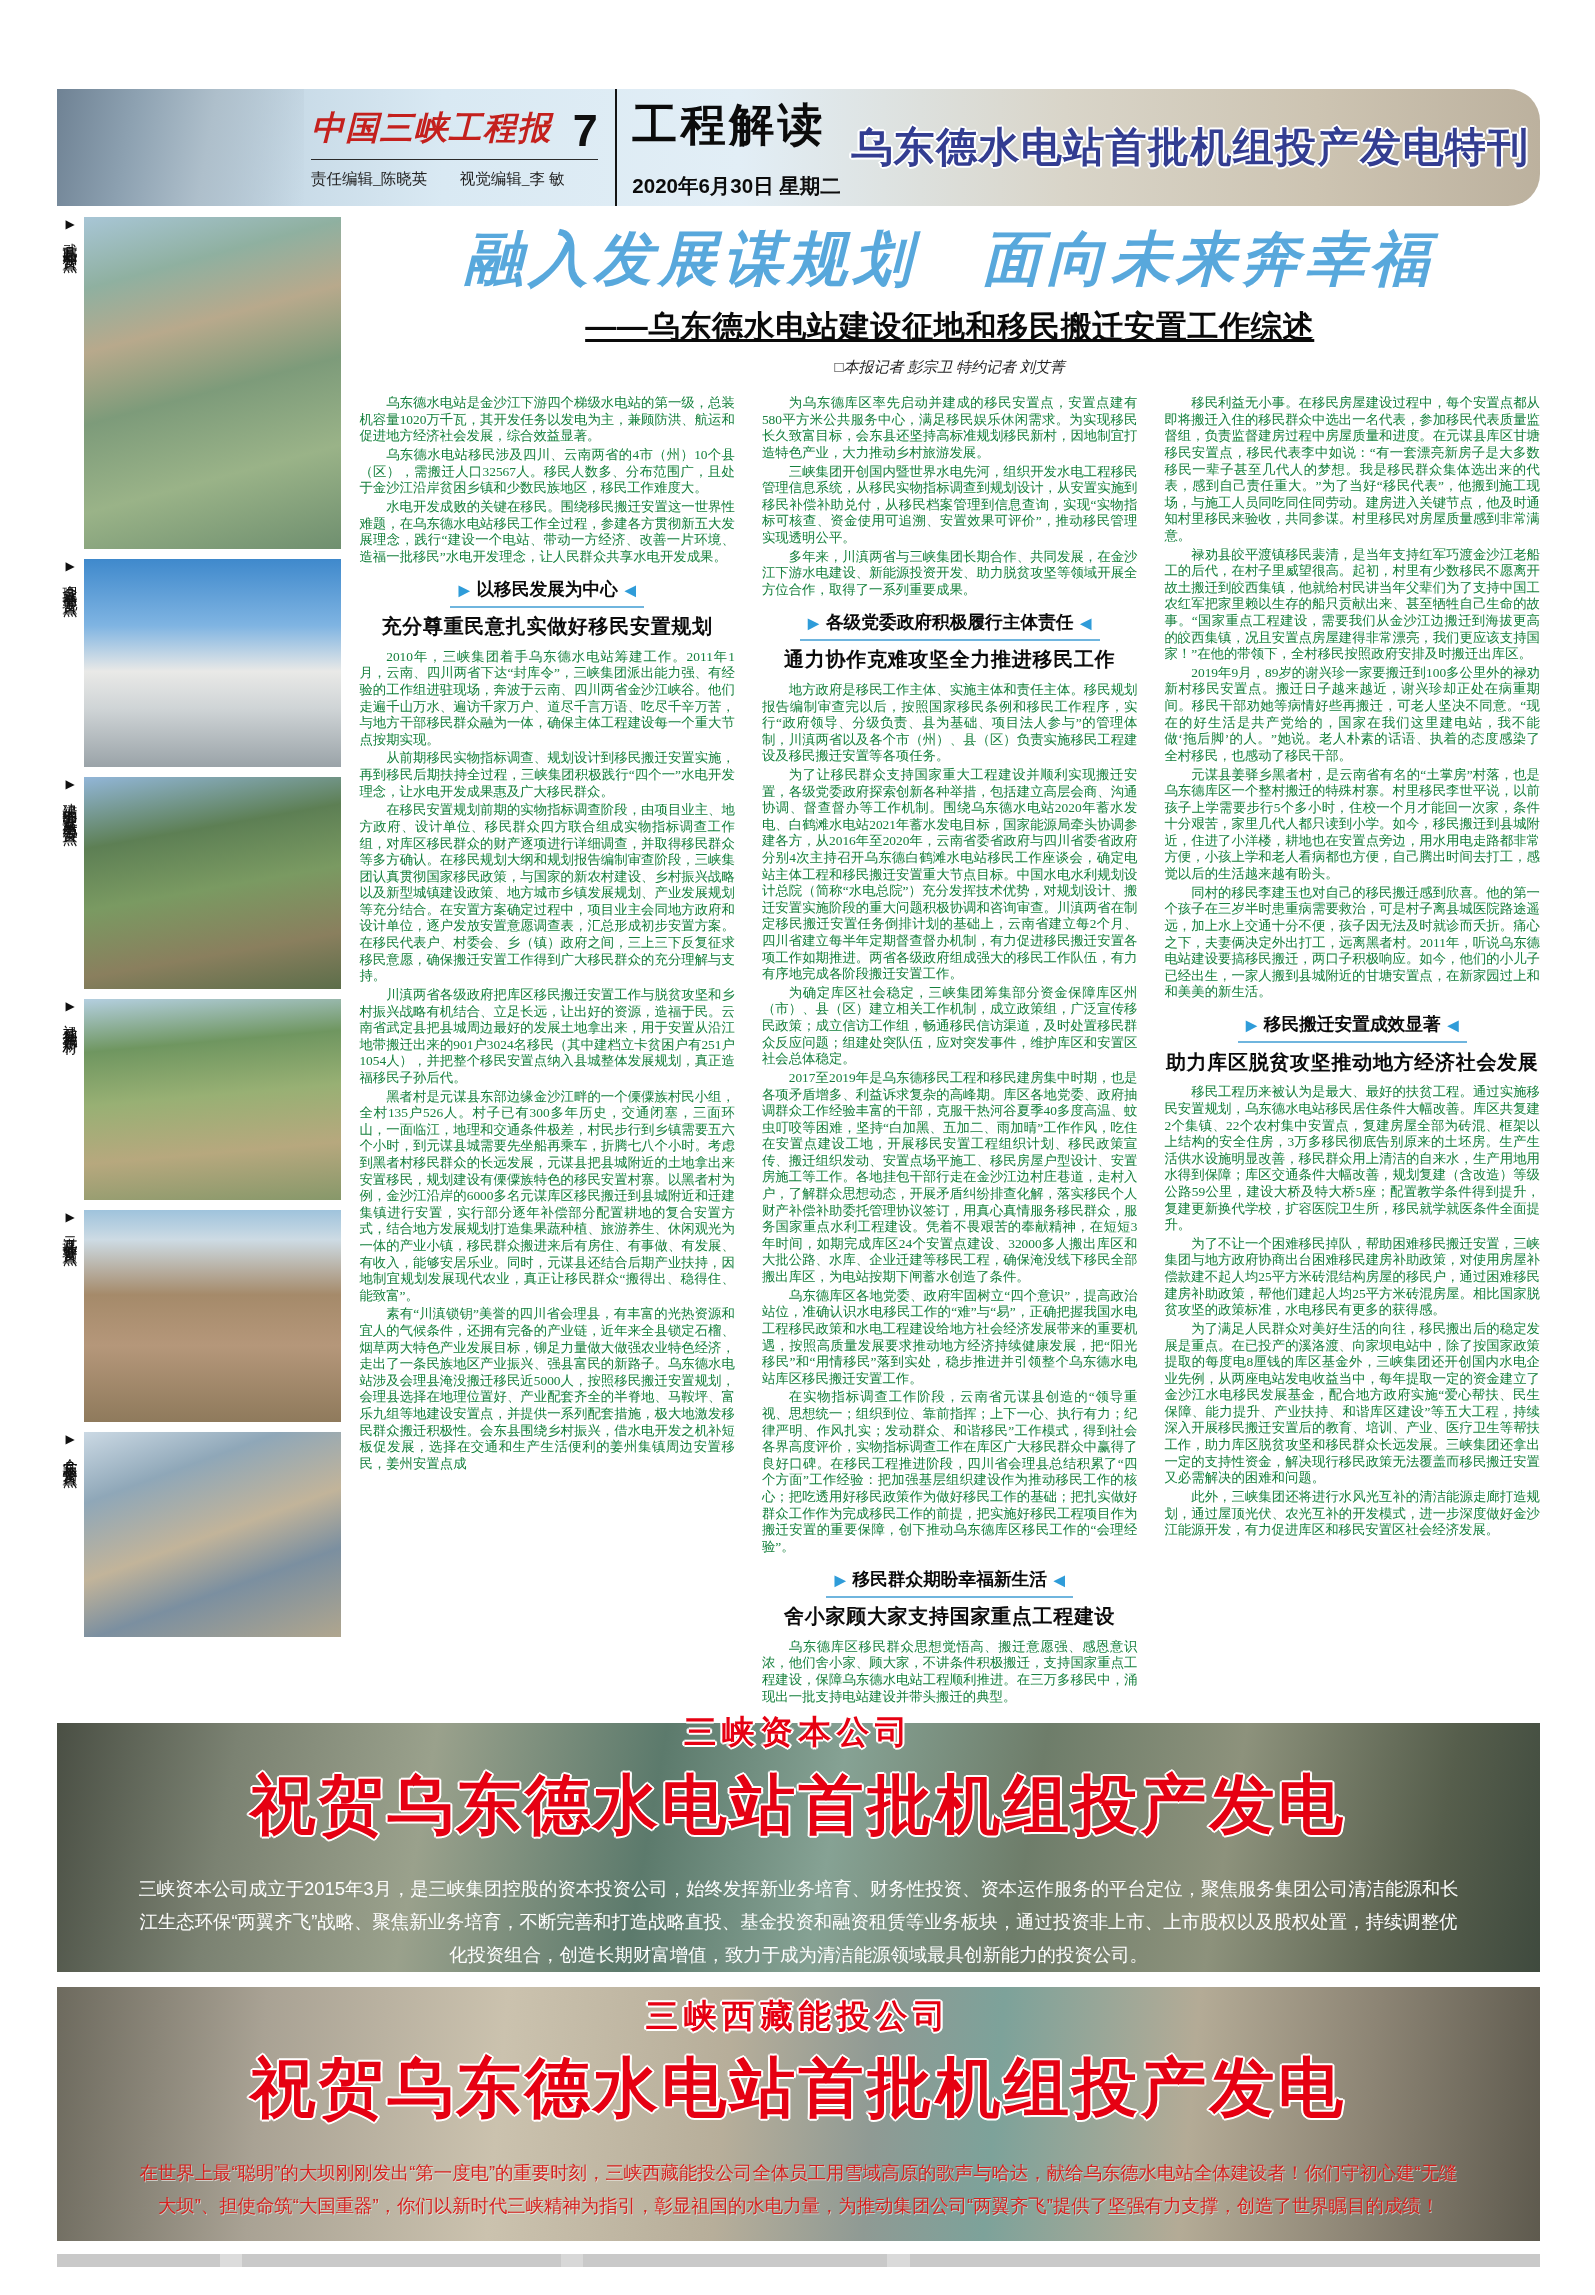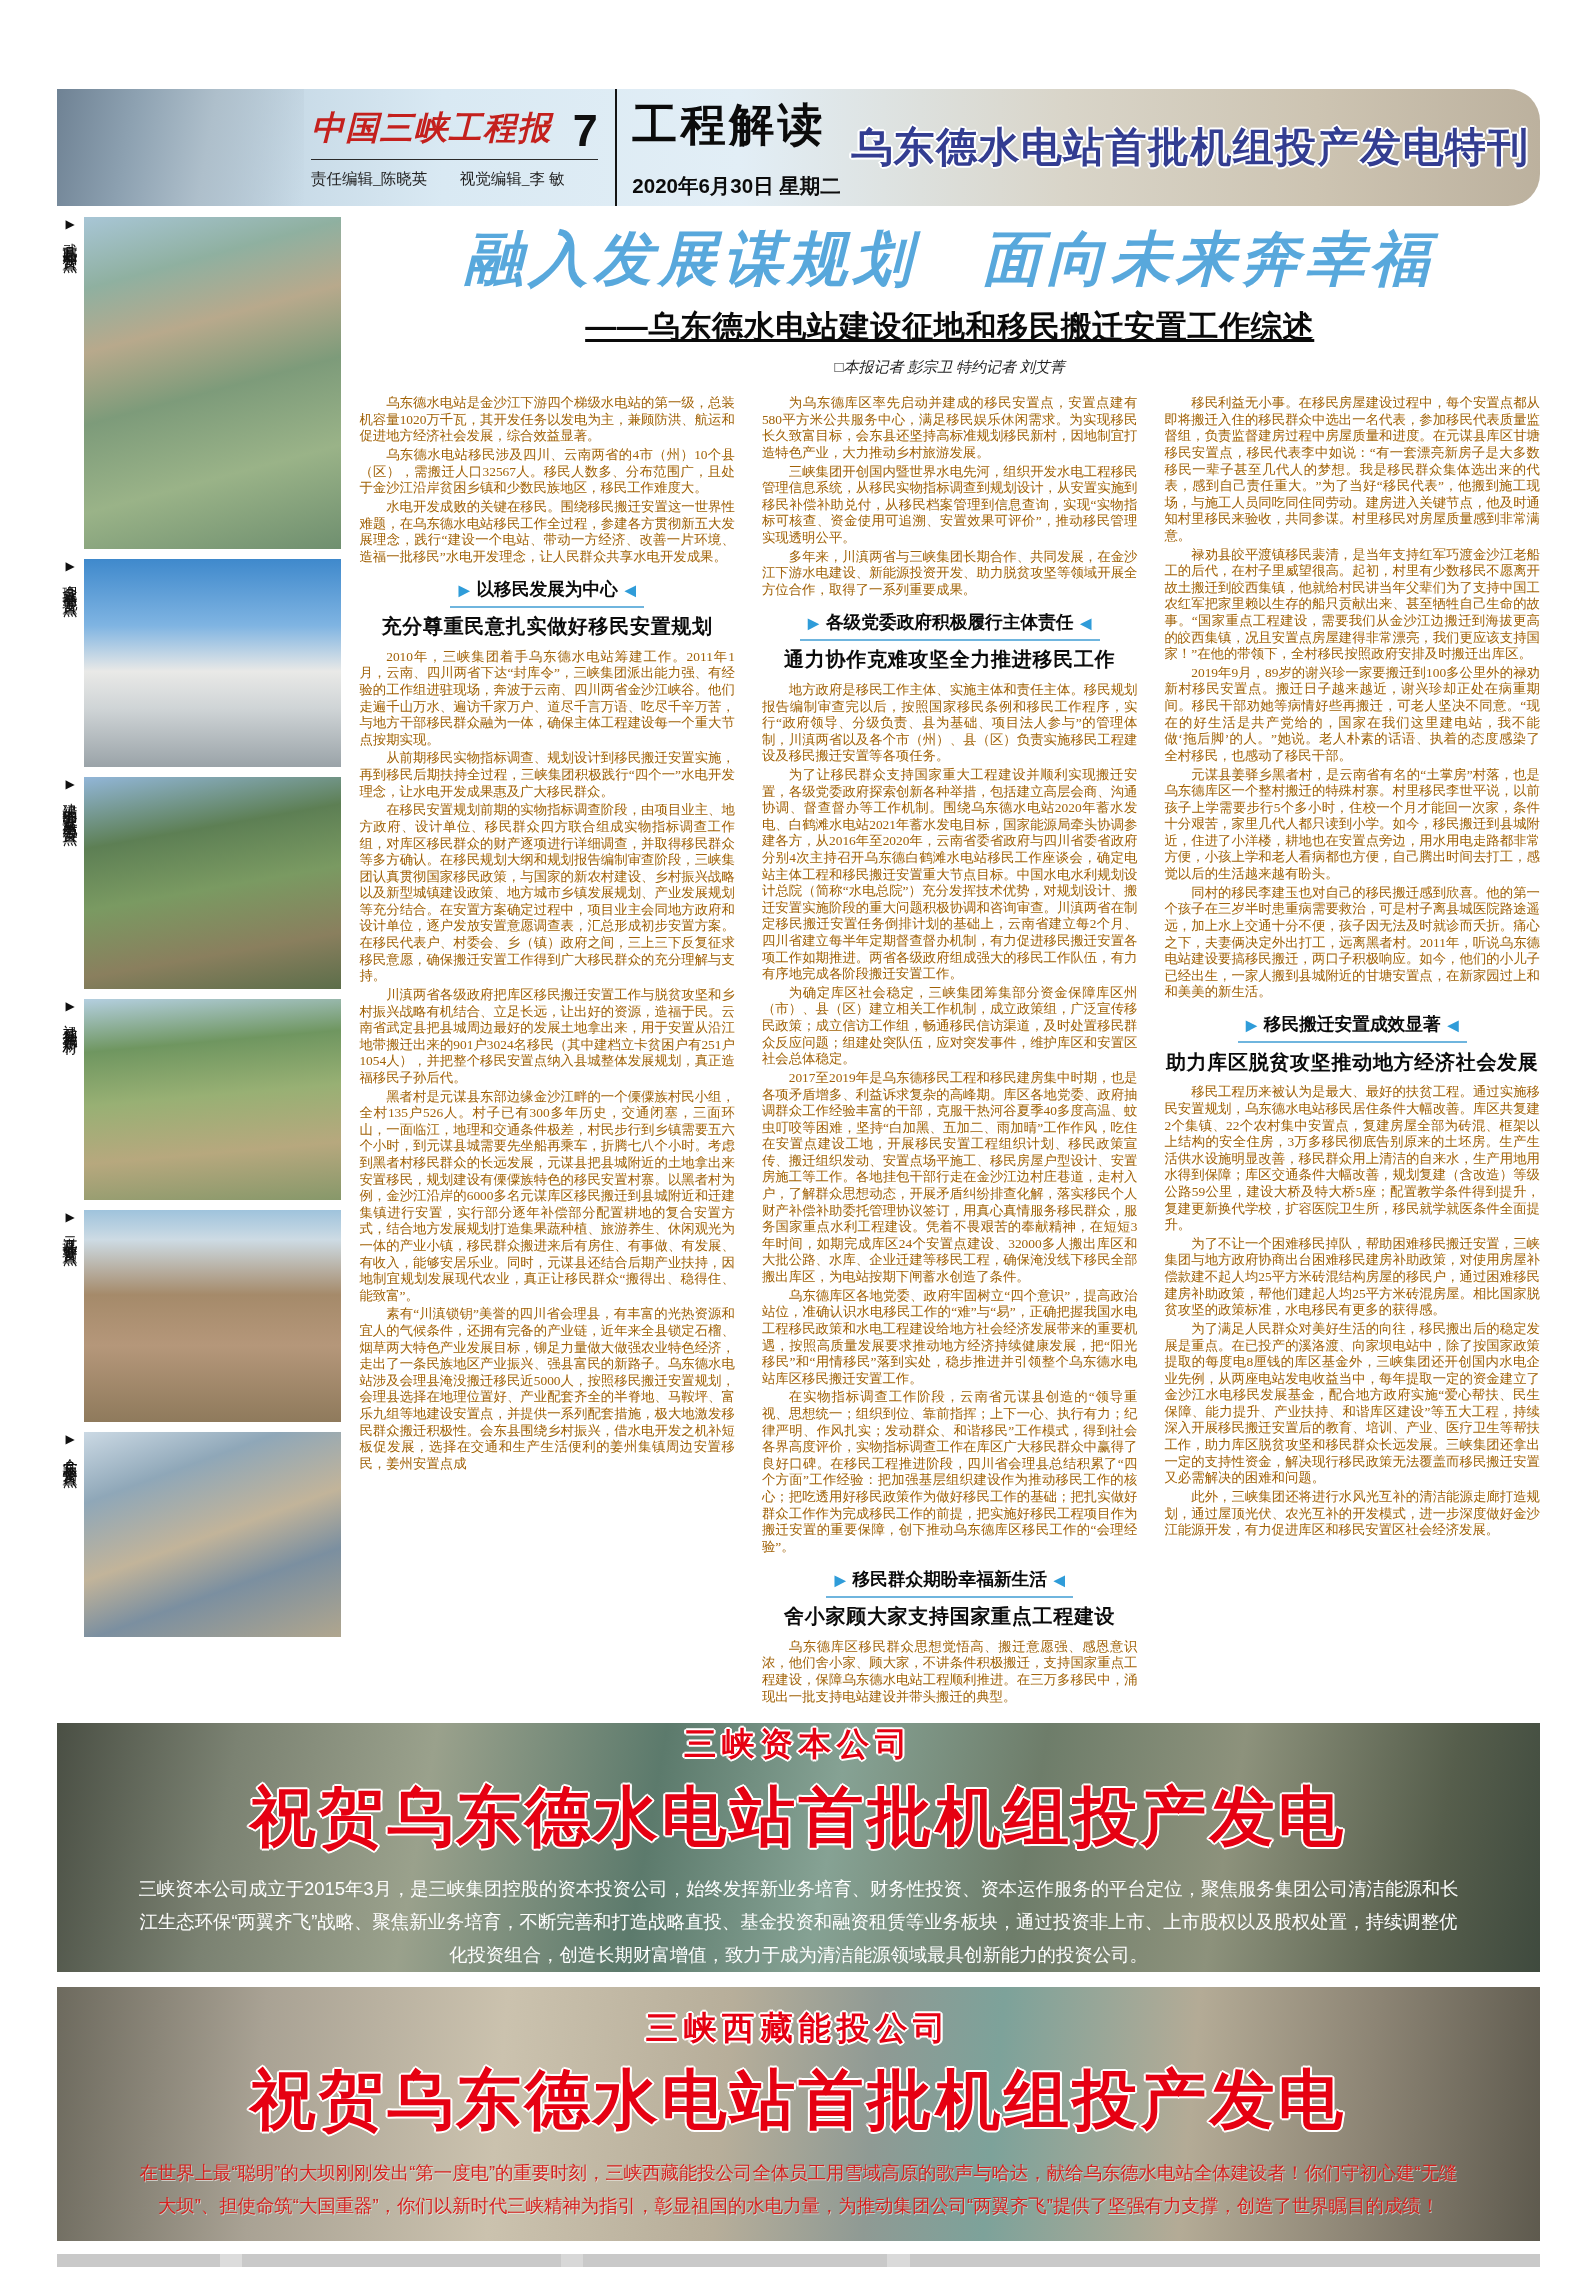--- a/index.html
+++ b/index.html
@@ -36,34 +36,34 @@
   .ph-4{height:201px;background:linear-gradient(175deg,#b4cfe0 0%,#6f9660 24%,#98b074 48%,#b7a87e 74%,#87986a 100%);}
   .ph-5{height:212px;background:linear-gradient(180deg,#9fc3dc 0%,#cddbe4 14%,#a58a6a 40%,#b5977a 64%,#8f7a5c 100%);}
   .ph-6{height:205px;background:linear-gradient(160deg,#cbd9e4 0%,#8fa7b8 24%,#c2b49a 50%,#7b8fa0 70%,#b0a68e 100%);}
 
   .article{flex:1;min-width:0;}
   .a-title{margin:2.8px 0 5.7px 0;text-align:center;font-size:59px;font-weight:900;font-style:italic;color:#58a8dc;letter-spacing:5.7px;white-space:nowrap;}
   .a-subtitle{margin:0 0 10px 0;text-align:center;font-size:31px;font-weight:900;font-family:"Liberation Sans",sans-serif;color:#0a0a0a;letter-spacing:0.7px;text-decoration:underline;}
   .a-byline{text-align:center;font-size:15px;font-style:italic;color:#222;margin-bottom:18.4px;}
   .cols{display:flex;gap:27px;}
   .col{flex:1;min-width:0;}
-  .para{font-size:13.4px;line-height:16.6px;text-align:justify;text-indent:2em;margin:0 0 2.1px 0;color:#a16207;}
+  .para{font-size:13.4px;line-height:16.6px;text-align:justify;text-indent:2em;margin:0 0 2.1px 0;color:#15803d;}
   .sec-head{text-align:center;margin:11.3px 0 8.5px 0;font-family:"Liberation Sans",sans-serif;}
   .sec-l1{display:inline-block;font-size:17.7px;font-weight:900;color:#0a0a0a;border-bottom:2.1px solid #6fb5de;padding:0 1.4px 5px 1.4px;}
   .sec-l1 .arr{color:#2f9cd9;font-size:14px;margin:0 7px;}
   .sec-l2{font-size:20px;font-weight:900;color:#0a0a0a;margin-top:5.7px;letter-spacing:0.7px;}
 
   
   .ad{margin-top:15.5px;display:flex;flex-direction:column;align-items:center;justify-content:center;text-align:center;
       padding:12.7px 49px;box-sizing:border-box;font-family:"Liberation Sans",sans-serif;}
   .ad1{height:249px;background:linear-gradient(100deg,#4a4f44 0%,#7b8272 12%,#9aa18c 25%,#5c7a6c 40%,#86a294 52%,#6e7d6a 65%,#8d927c 78%,#565e4c 92%,#3f4a3e 100%);}
   .ad2{height:254px;background:linear-gradient(95deg,#6d6a5e 0%,#a9a294 14%,#cbc2ae 30%,#b7ae9a 45%,#8f9a94 55%,#7da29a 63%,#b4ab96 76%,#8c8474 88%,#5e5a4e 100%);}
   .ad-company{font-size:32.5px;font-weight:900;color:#e60012;letter-spacing:5.7px;}
   .ad-headline{font-size:65px;font-weight:900;color:#e60012;letter-spacing:3.5px;margin:5.7px 0 11.3px 0;white-space:nowrap;}
-  .ad-body{font-size:18.4px;line-height:1.8;max-width:1329px;margin:0;}
+  .ad-body{font-size:18.4px;line-height:1.8;max-width:1329px;margin:12px;}
   .ad1 .ad-body{color:#ffffff;}
   .ad2 .ad-body{color:#d6201e;text-shadow:0.7px 0.7px 0 rgba(255,255,255,.55);}
 
   .fold-bar{height:12.7px;margin-top:12.7px;
     background:linear-gradient(90deg,#c9c9c9 0 11%,#dcdcdc 11% 12.5%,#c9c9c9 12.5% 34%,#d8d8d8 34% 35.5%,#c9c9c9 35.5% 56%,#dadada 56% 57.5%,#c9c9c9 57.5% 100%);}
 </style>
 </head>
 <body>
 
 <div class="page">

